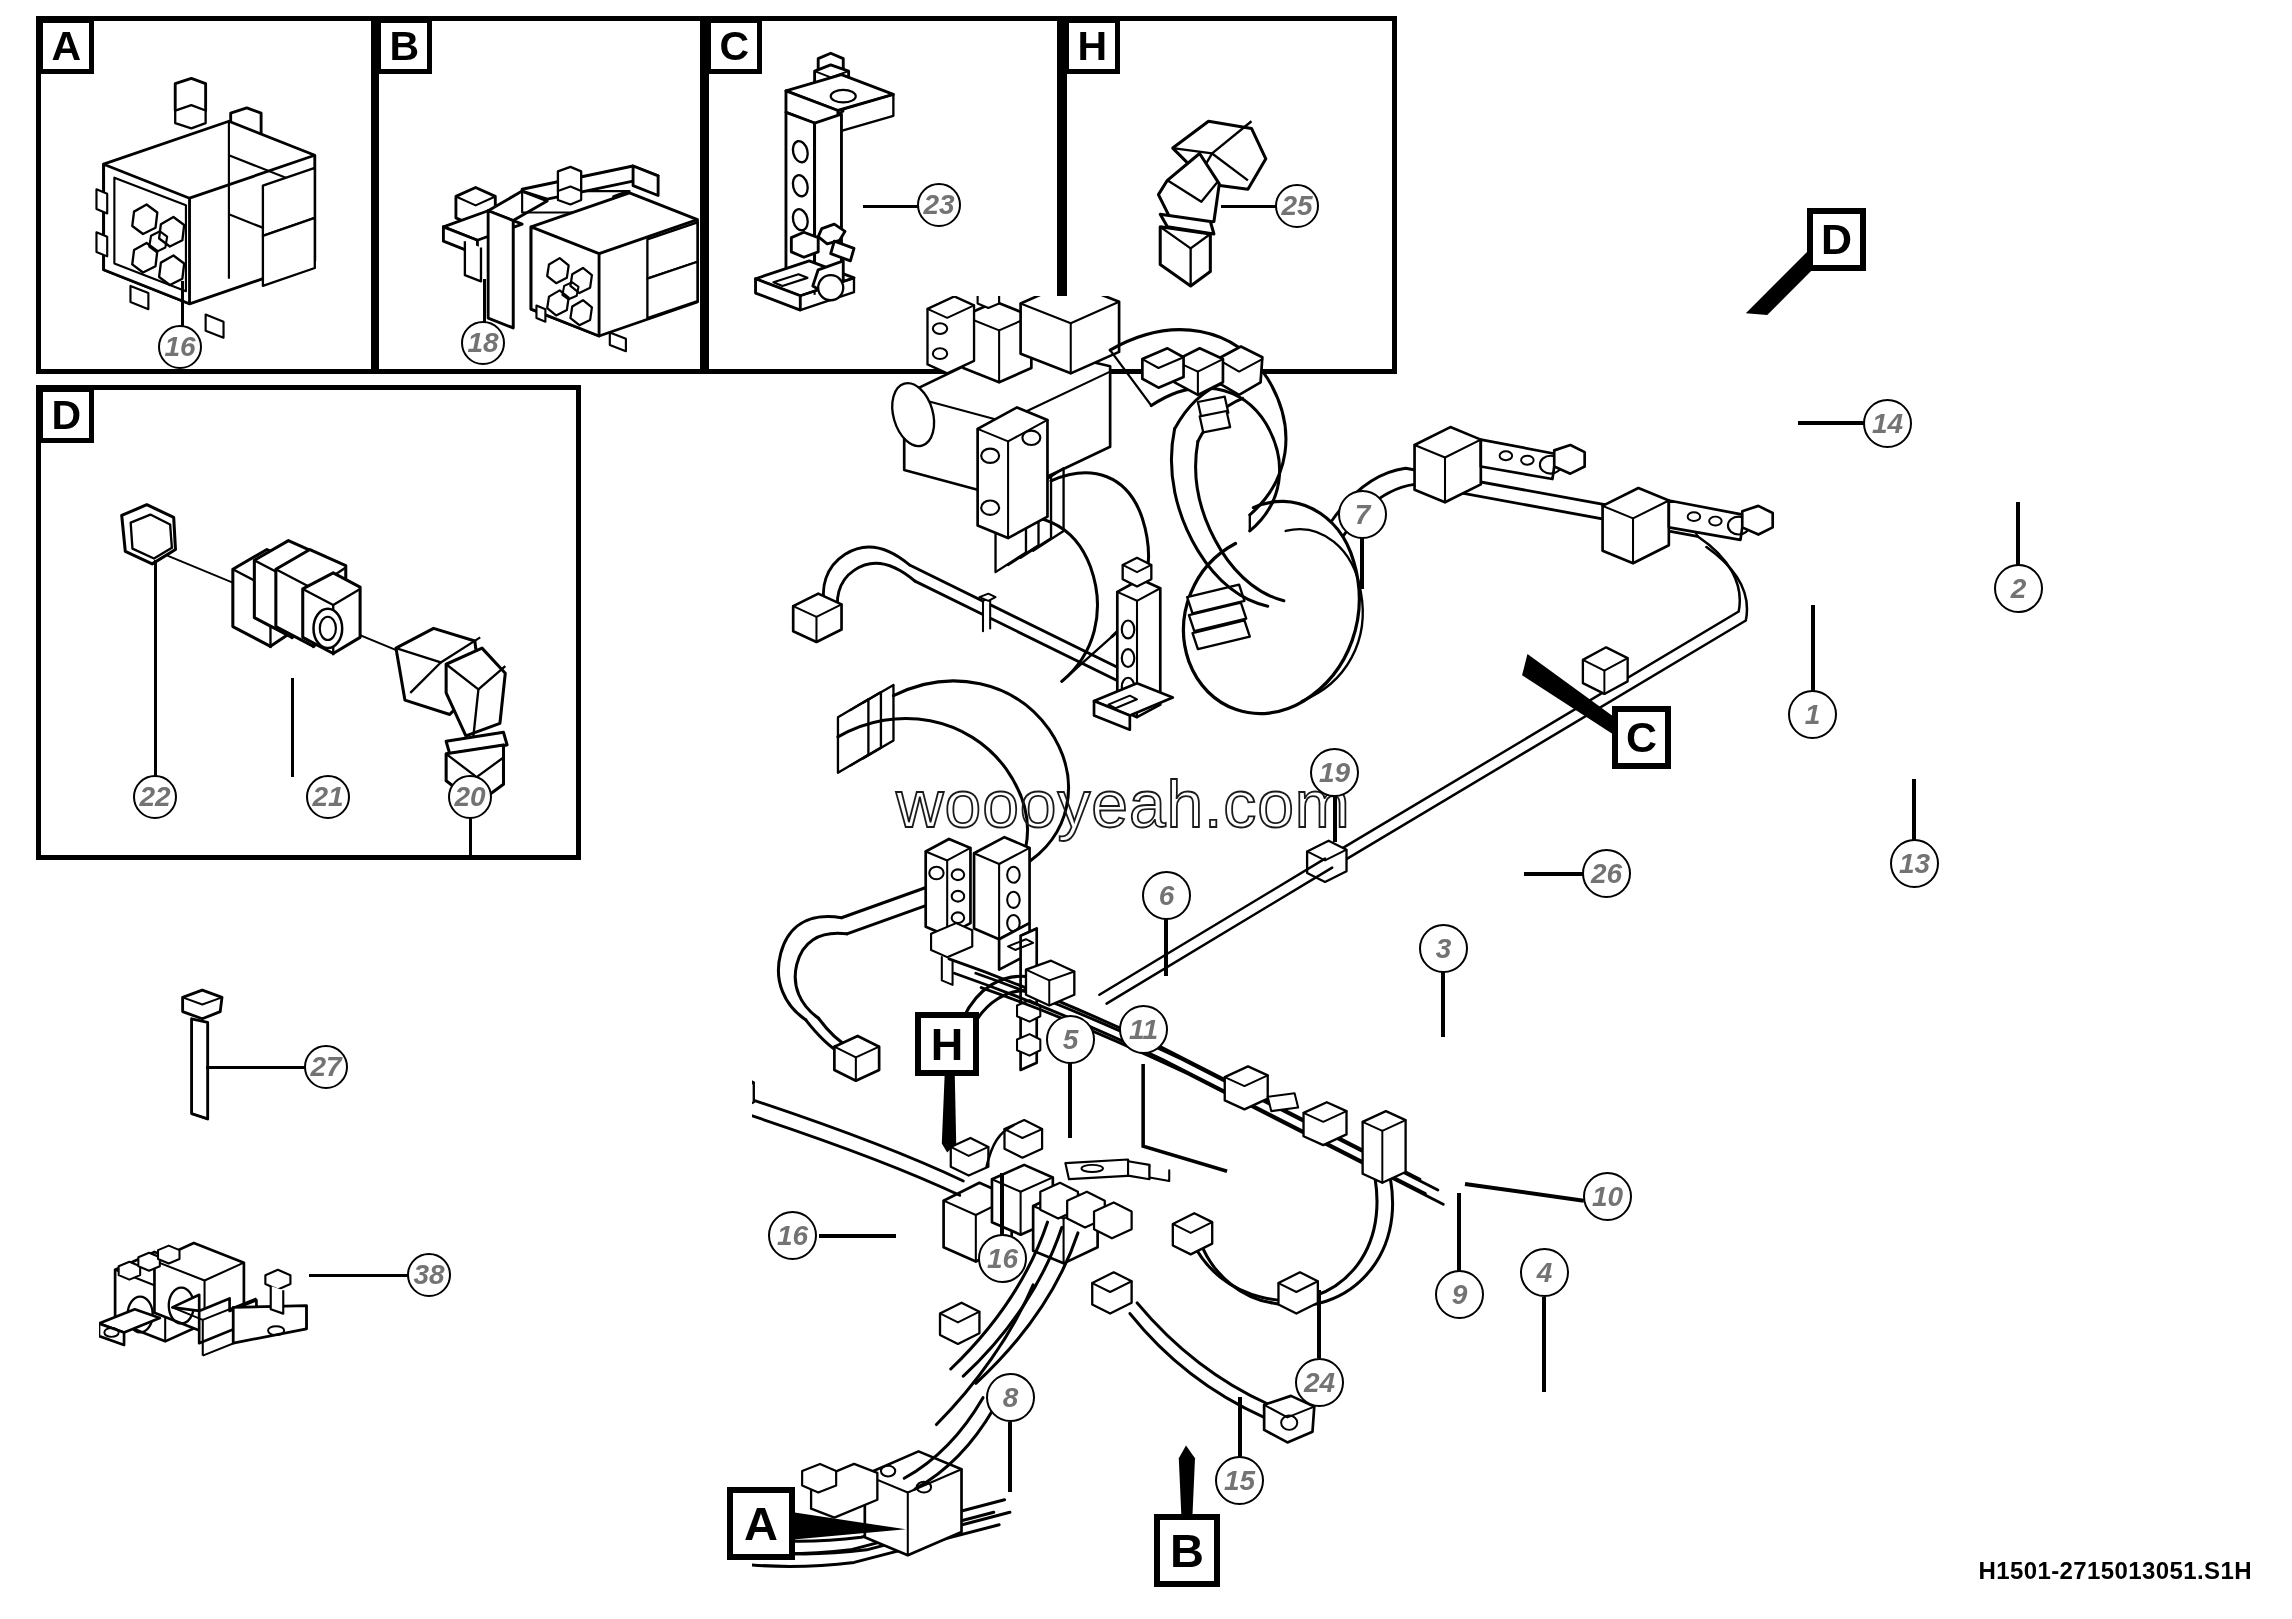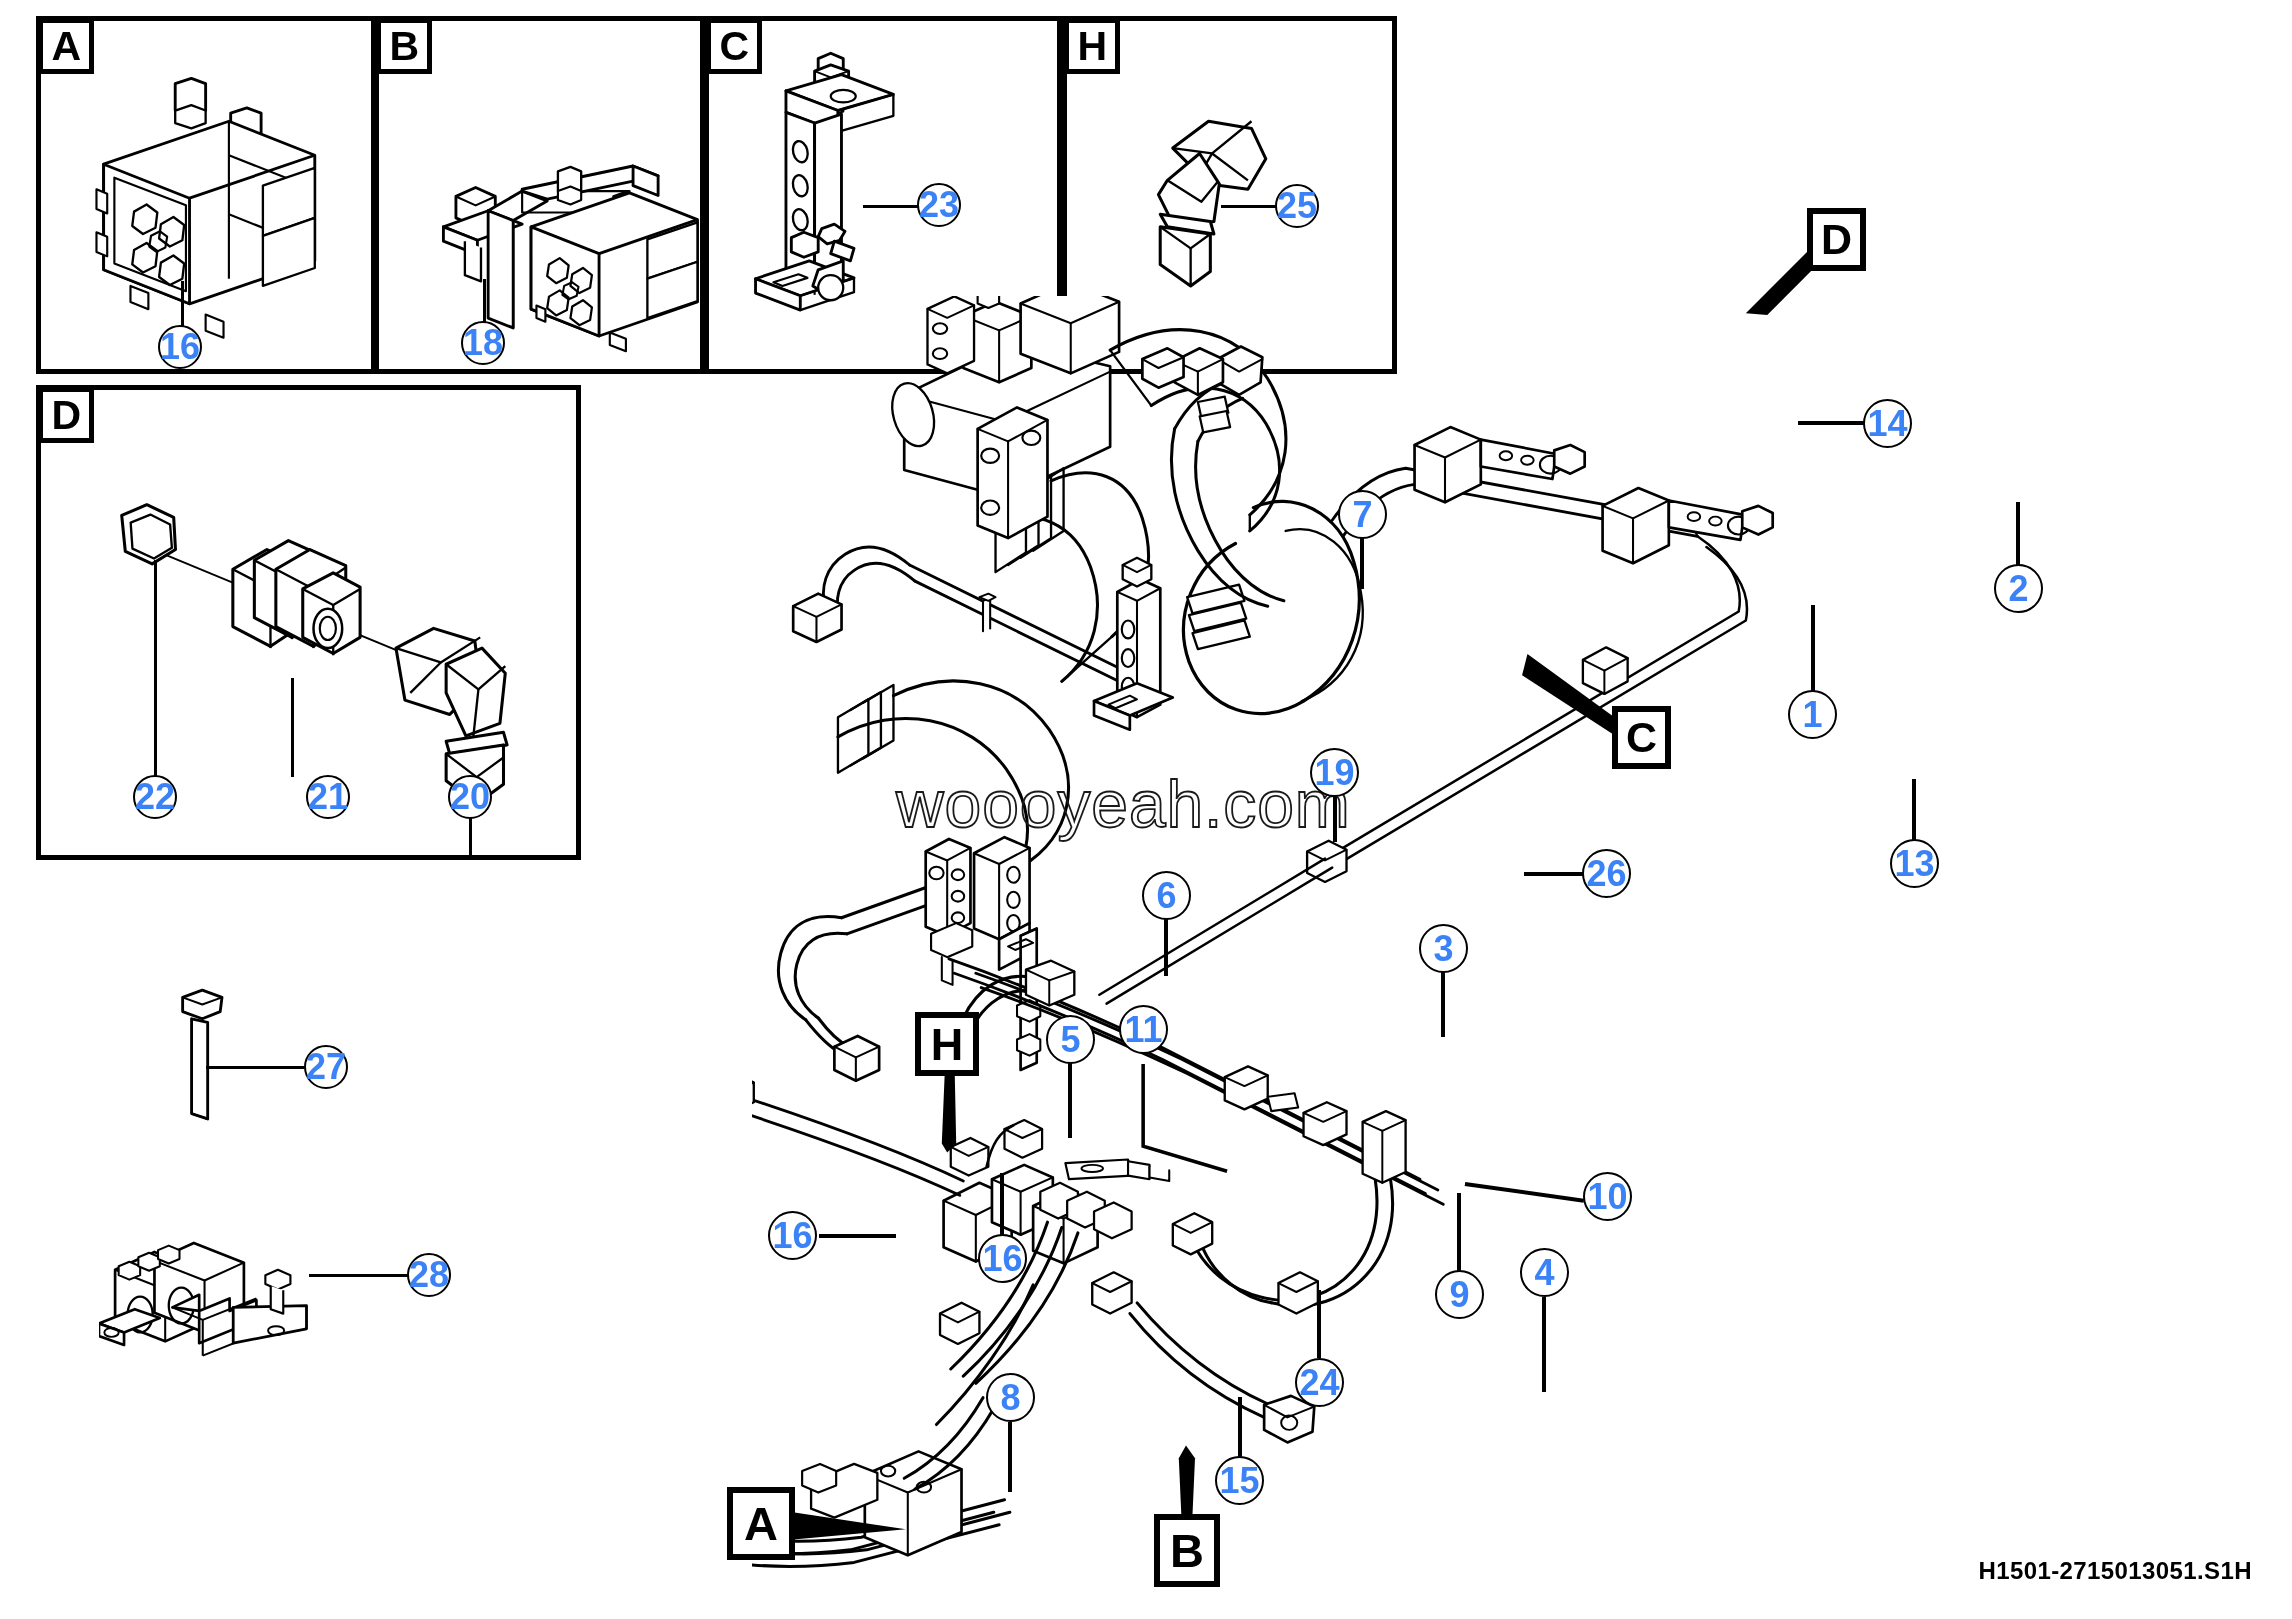--- a/index.html
+++ b/index.html
@@ -24,22 +24,23 @@
   .refbox{
     position:absolute;border:6.3px solid #000;background:#fff;box-sizing:border-box;
     display:flex;align-items:center;justify-content:center;
     font-weight:bold;color:#000;line-height:1;z-index:40;
   }
   
   .callout{
     position:absolute;border:2.7px solid #000;border-radius:50%;
     background:#fff;box-sizing:border-box;
     display:flex;align-items:center;justify-content:center;
-    font-weight:bold;font-size:36px;color:#3b82f6;line-height:1;
+    font-weight:bold;font-size:28px;color:#737373;line-height:1;
     z-index:35;
+    font-style:italic;
   }
   .callout.c1{width:44px;height:44px;}
   .callout.c2{width:49px;height:49px;}
   
   .leader{position:absolute;background:#000;z-index:30;}
   .lh{height:2.7px;}
   .lv{width:2.7px;}
   
   #watermark{
     position:absolute;left:896px;top:766px;
@@ -300,21 +301,21 @@
       <path d="M150 120 l82 -2 l0 26 l-82 16 z"></path>
       <path d="M150 120 l0 40" fill="none" stroke-width="2.3"></path>
       <path d="M232 118 l0 26" fill="none" stroke-width="2.3"></path>
 
       <path d="M186 84 l14 -6 l14 6 l0 10 l-14 6 l-14 -6 z" stroke-width="2.4"></path>
       <path d="M192 96 l0 26 l14 5 l0 -26" stroke-width="2.4"></path>
       <ellipse cx="198" cy="146" rx="9" ry="5" fill="none" stroke-width="2.2"></ellipse>
     </g>
   </svg>
   <div class="leader lh" style="left:309px;top:1274px;width:100px;height:2.7px;"></div>
-  <div class="callout c1" style="left:407px;top:1253px;">28</div>
+  <div class="callout c1" style="left:407px;top:1253px;">38</div>
 
   <svg class="art" width="1540" height="1299" viewBox="0 0 1720 1450" style="left:752px;top:296px;">
     <g fill="#fff" stroke="#000" stroke-width="3" stroke-linejoin="round" stroke-linecap="round">
 
       <path d="M170 110 l120 -58 l110 26 l0 90 l-118 56 l-112 -30 z"></path>
       <path d="M170 110 l112 30 l118 -56" fill="none" stroke-width="2.3"></path>
       <ellipse cx="180" cy="132" rx="22" ry="36" fill="#fff" stroke-width="2.6" transform="rotate(-16 180 132)"></ellipse>
 
       <path d="M236 22 l36 -16 l40 16 l0 58 l-36 16 l-40 -16 z"></path>
       <path d="M236 22 l40 16 l36 -16" fill="none" stroke-width="2.3"></path>

